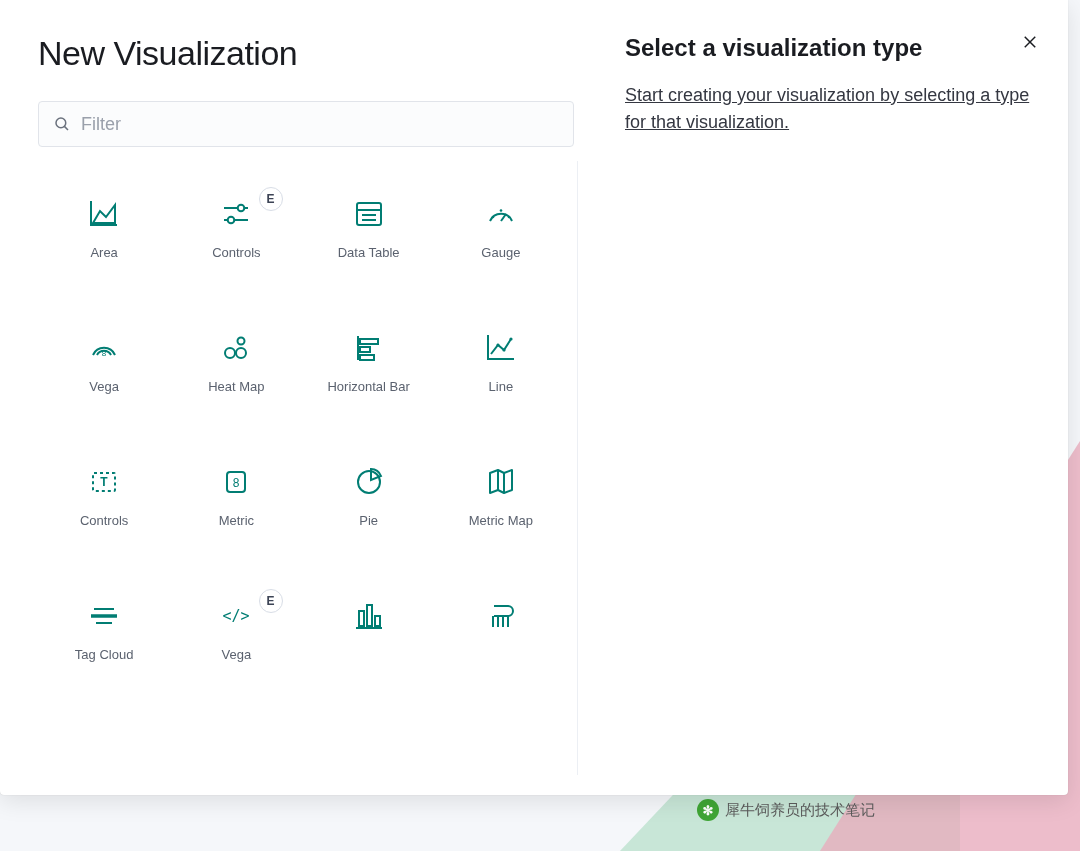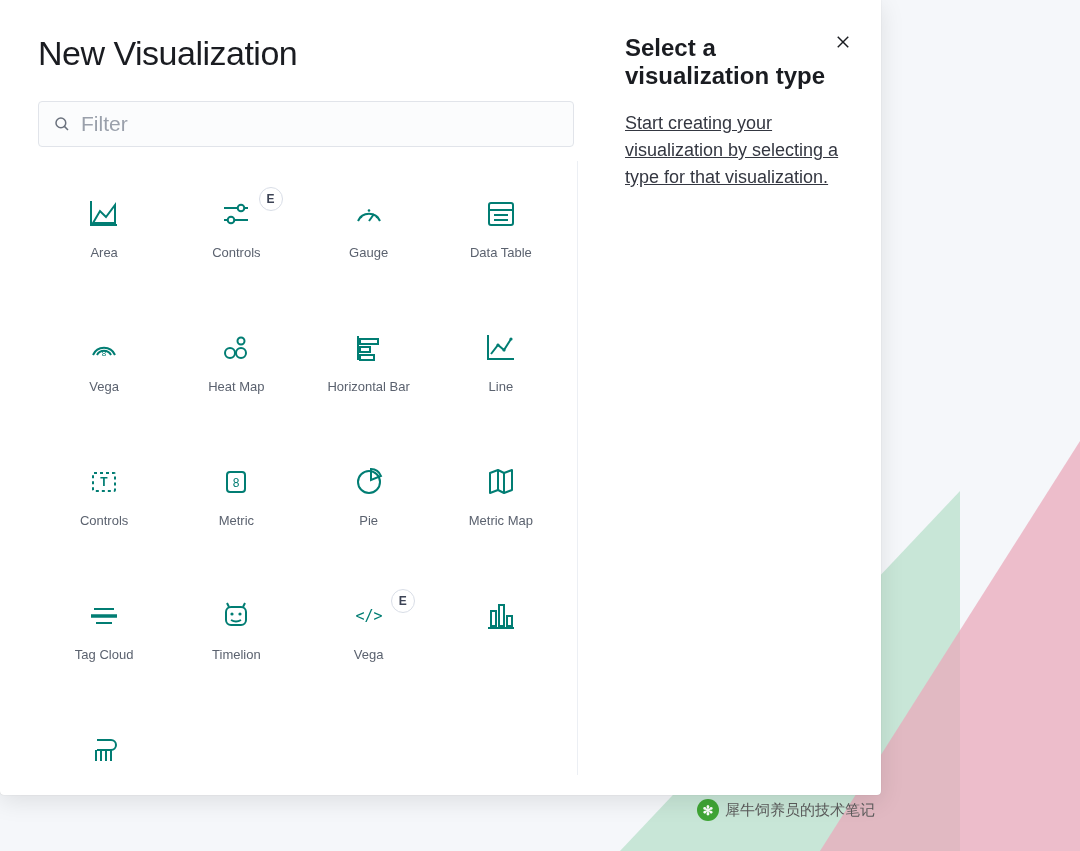--- a/index.html
+++ b/index.html
@@ -12,21 +12,21 @@
 
   .watermark { position: absolute; bottom: 30px; right: 205px; display: flex; align-items: center; gap: 6px; color: #5b5b5b; font-size: 15px; }
   .watermark .wm-badge {
     width: 22px; height: 22px; border-radius: 50%;
     background: #3fa535; display: flex; align-items: center; justify-content: center;
     color: #fff; font-size: 13px; font-weight: 700;
   }
 
   .modal {
     position: absolute; top: 0; left: 0;
-    width: 881px; height: 795px;
+    width: 1068px; height: 795px;
     background: #fff; border-radius: 0 0 4px 4px;
     box-shadow: 0 6px 24px rgba(0,0,0,0.10), 0 0 1px rgba(0,0,0,0.2);
     display: flex; flex-direction: row;
   }
 
   .close-btn {
     position: absolute; top: 30px; right: 26px;
     width: 24px; height: 24px; cursor: pointer;
     color: #1a1c21;
     display: flex; align-items: center; justify-content: center;
@@ -41,21 +41,21 @@
   .search-box {
     width: 536px; height: 46px;
     border: 1px solid #e1e4ea; border-radius: 4px;
     background: #fbfcfd;
     display: flex; align-items: center; padding: 0 14px;
     gap: 10px;
   }
   .search-box svg { width: 18px; height: 18px; color: #6a717d; flex-shrink: 0; }
   .search-box input {
     flex: 1; border: none; outline: none; background: transparent;
-    font-size: 21px; color: #333;
+    font-size: 18px; color: #333;
   }
   .search-box input::placeholder { color: #9aa0ab; }
 
   .grid-wrap {
     margin-top: 14px;
     width: 540px; height: 614px;
     overflow-y: auto;
     border-right: 1px solid #eceff4;
     padding-right: 10px;
   }
@@ -143,36 +143,36 @@
               <svg viewBox="0 0 34 34">
                 <use href="#controls-icon"></use>
               </svg>
             </div>
             <div class="viz-label">Controls</div>
             <div class="badge-e">E</div>
           </div>
           <div class="viz-item">
             <div class="viz-icon">
               <svg viewBox="0 0 34 34">
+                <use href="#table-icon"></use>
+              </svg>
+            </div>
+            <div class="viz-label">Data Table</div>
+          </div>
+          <div class="viz-item">
+            <div class="viz-icon">
+              <svg viewBox="0 0 34 34">
                 <use href="#gauge-icon"></use>
               </svg>
             </div>
             <div class="viz-label">Gauge</div>
           </div>
           <div class="viz-item">
             <div class="viz-icon">
               <svg viewBox="0 0 34 34">
-                <use href="#table-icon"></use>
-              </svg>
-            </div>
-            <div class="viz-label">Data Table</div>
-          </div>
-          <div class="viz-item">
-            <div class="viz-icon">
-              <svg viewBox="0 0 34 34">
                 <use href="#goal-icon"></use>
               </svg>
             </div>
             <div class="viz-label">Vega</div>
           </div>
           <div class="viz-item">
             <div class="viz-icon">
               <svg viewBox="0 0 34 34">
                 <use href="#heatmap-icon"></use>
               </svg>
@@ -227,28 +227,20 @@
             </div>
             <div class="viz-label">Metric Map</div>
           </div>
           <div class="viz-item">
             <div class="viz-icon">
               <svg viewBox="0 0 34 34">
                 <use href="#tag-cloud-icon"></use>
               </svg>
             </div>
             <div class="viz-label">Tag Cloud</div>
-          </div>
-          <div class="viz-item">
-            <div class="viz-icon">
-              <svg viewBox="0 0 34 34">
-                <use href="#timelion-icon"></use>
-              </svg>
-            </div>
-            <div class="viz-label">Timelion</div>
           </div>
           <div class="viz-item">
             <div class="viz-icon">
               <svg viewBox="0 0 34 34">
                 <use href="#vega-icon"></use>
               </svg>
             </div>
             <div class="viz-label">Vega</div>
             <div class="badge-e">E</div>
           </div>

